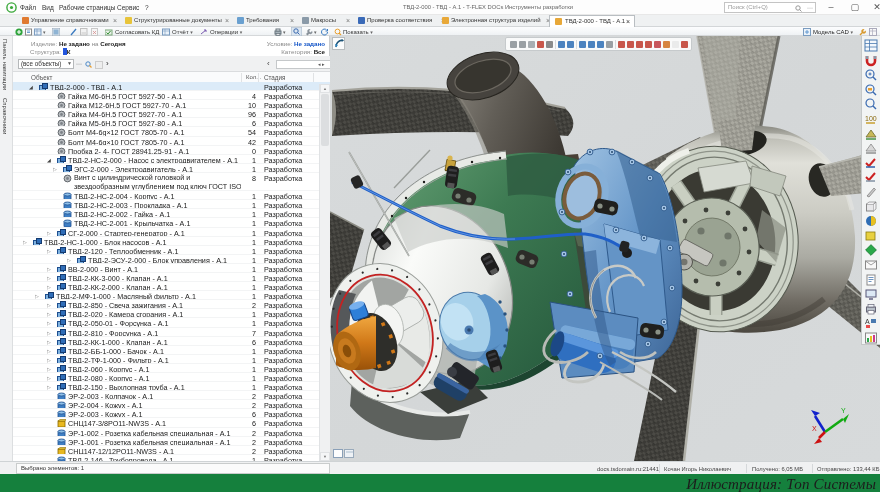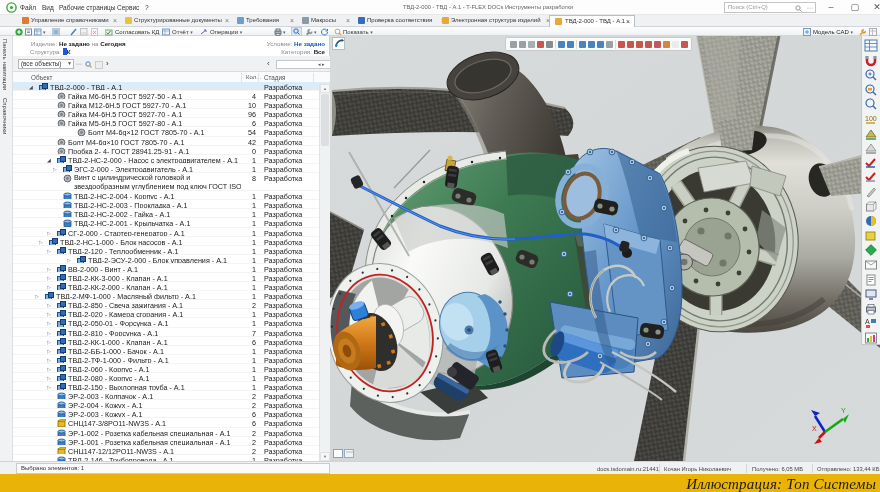--- a/index.html
+++ b/index.html
@@ -48,21 +48,21 @@
 .meat{position:absolute;left:306px;top:0px;color:#777;font-size:8px;}
 #vscroll{position:absolute;left:306px;top:48px;width:11px;height:377px;background:#f0f1f2;border-left:1px solid #e0e2e4;}
 
 #viewport{position:absolute;left:330px;top:0;width:550px;height:425px;background:#d5d8d9;overflow:hidden;}
 
 #statusbar{position:absolute;left:0;top:461px;width:880px;height:13px;background:#f0f1f2;border-top:1px solid #cfd3d5;}
 #selbox{position:absolute;left:16px;top:1px;width:314px;height:11px;background:#fbfbfb;border:1px solid #c9cccc;font-size:6px;color:#333;padding:1px 0 0 4px;}
 .stx{position:absolute;top:4px;font-size:5.8px;color:#444;white-space:nowrap;}
 .sdiv{position:absolute;top:2px;width:1px;height:9px;background:#d5d8da;}
 
-#caption{position:absolute;left:0;top:474px;width:880px;height:18px;background:#eab308;}
+#caption{position:absolute;left:0;top:474px;width:880px;height:18px;background:#15803d;}
 #caption div{position:absolute;right:4px;top:2px;font-family:"Liberation Serif",serif;font-style:italic;font-size:15px;letter-spacing:0.2px;color:#1c1c1c;}
 .icn{position:absolute;}
 </style></head>
 <body>
 <div id="stage">
 <div id="titlebar">
  <svg class="icn" style="left:6px;top:2px" width="11" height="11" viewBox="0 0 11 11">
         <circle cx="5.5" cy="5.5" r="4.6" fill="none" stroke="#3aa83a" stroke-width="1.4"></circle>
         <circle cx="5.5" cy="5.5" r="1.6" fill="#3aa83a"></circle>
       </svg>
@@ -270,21 +270,21 @@
 <div class="tr">
             <span class="cell1" style="padding-left:44px"><svg class="ric" width="9" height="9">
                 <circle cx="4.5" cy="4.5" r="3.4" fill="#b8bcc0" stroke="#63686d"></circle>
                 <circle cx="4.5" cy="4.5" r="1.4" fill="#7d8288"></circle>
               </svg><span class="tx">Гайка М5-6Н.5 ГОСТ 5927-80 - А.1</span></span>
             <span class="ct">6</span>
             <span class="st">Разработка</span>
             <span class="meat">▤</span>
           </div>
 <div class="tr">
-            <span class="cell1" style="padding-left:64px"><svg class="ric" width="9" height="9">
+            <span class="cell1" style="padding-left:44px"><svg class="ric" width="9" height="9">
                 <circle cx="4.5" cy="4.5" r="3.4" fill="#b8bcc0" stroke="#63686d"></circle>
                 <circle cx="4.5" cy="4.5" r="1.4" fill="#7d8288"></circle>
               </svg><span class="tx">Болт М4-6g×12 ГОСТ 7805-70 - А.1</span></span>
             <span class="ct">54</span>
             <span class="st">Разработка</span>
             <span class="meat">▤</span>
           </div>
 <div class="tr">
             <span class="cell1" style="padding-left:44px"><svg class="ric" width="9" height="9">
                 <circle cx="4.5" cy="4.5" r="3.4" fill="#b8bcc0" stroke="#63686d"></circle>
@@ -361,21 +361,21 @@
           </div>
 <div class="tr">
             <span class="cell1" style="padding-left:44px"><span class="arw c">▷</span><svg class="ric" width="9" height="9">
                 <rect x="0.5" y="2.5" width="6" height="6" fill="#7fb2e0" stroke="#1d4e8f"></rect>
                 <rect x="3.5" y="0.5" width="5" height="5" fill="#2f6db8" stroke="#153a6e"></rect>
               </svg><span class="tx">СГ-2-000 - Стартер-генератор - А.1</span></span>
             <span class="ct">1</span>
             <span class="st">Разработка</span>
           </div>
 <div class="tr">
-            <span class="cell1" style="padding-left:36px"><span class="arw c">▷</span><svg class="ric" width="9" height="9">
+            <span class="cell1" style="padding-left:20px"><span class="arw c">▷</span><svg class="ric" width="9" height="9">
                 <rect x="0.5" y="2.5" width="6" height="6" fill="#7fb2e0" stroke="#1d4e8f"></rect>
                 <rect x="3.5" y="0.5" width="5" height="5" fill="#2f6db8" stroke="#153a6e"></rect>
               </svg><span class="tx">ТВД-2-НС-1-000 - Блок насосов - А.1</span></span>
             <span class="ct">1</span>
             <span class="st">Разработка</span>
           </div>
 <div class="tr">
             <span class="cell1" style="padding-left:44px"><span class="arw c">▷</span><svg class="ric" width="9" height="9">
                 <rect x="0.5" y="2.5" width="6" height="6" fill="#7fb2e0" stroke="#1d4e8f"></rect>
                 <rect x="3.5" y="0.5" width="5" height="5" fill="#2f6db8" stroke="#153a6e"></rect>

